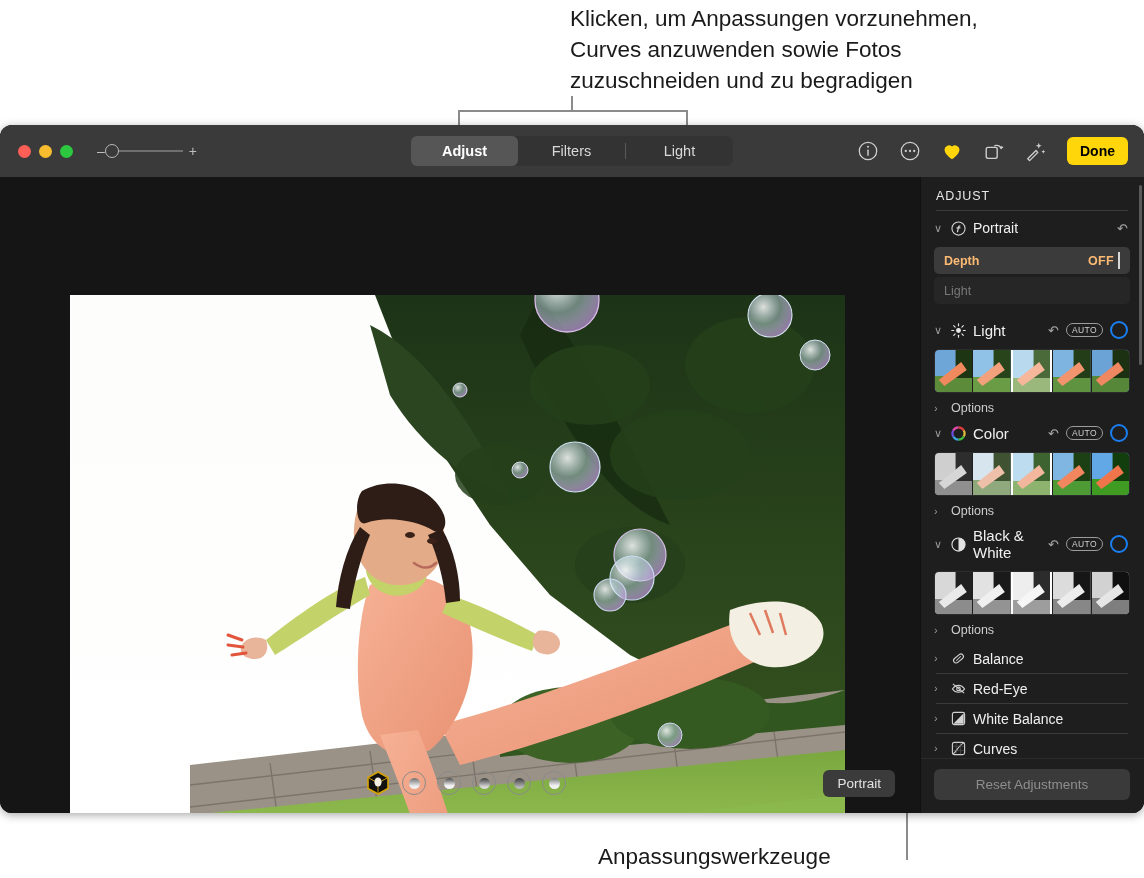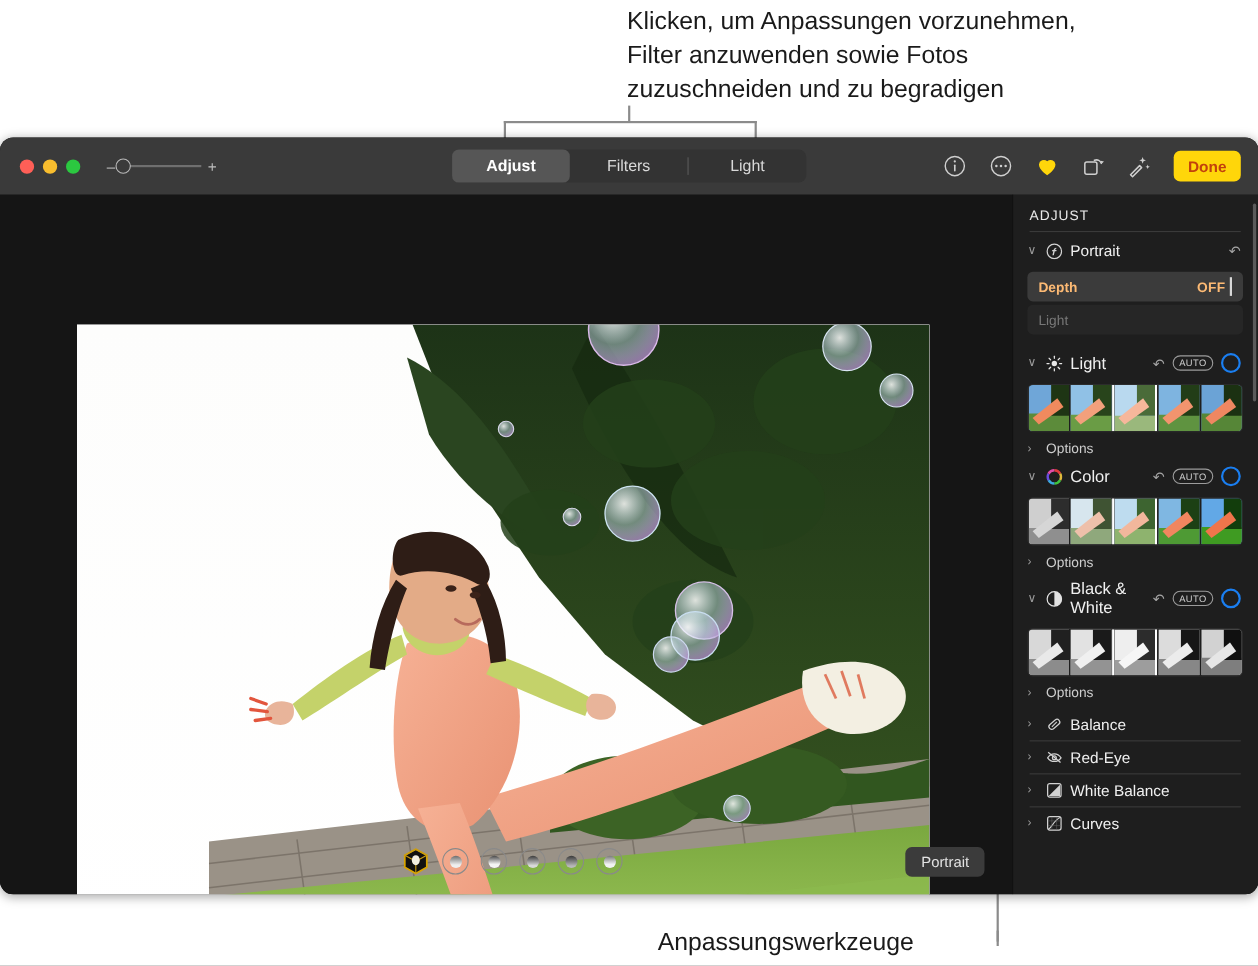--- a/index.html
+++ b/index.html
@@ -89,21 +89,21 @@
   .seg.active{background:#565656;color:#ffffff;font-weight:bold;}
   .seg-div{width:1px;align-self:center;height:16px;background:#5a5a5a;}
 
   
   #toolbar-right{
     position:absolute;right:16px;top:0;height:52px;
     display:flex;align-items:center;gap:20px;
   }
   .tb-icon{width:22px;height:22px;display:block;}
   #done-btn{
-    background:#ffd60a;color:#c2410c;
+    background:#ffd60a;color:#000000;
     font-size:14px;font-weight:bold;
     padding:5px 13px;border-radius:6px;
     line-height:1.3;
   }
 
   
   #photo-area{
     position:absolute;left:0;top:52px;width:920px;bottom:0;
     background:#151515;
   }
@@ -229,21 +229,21 @@
   }
   
   #sidebar-sep{
     position:absolute;left:0;top:0;width:1px;height:100%;background:#111111;
   }
 </style>
 </head>
 <body>
 
 <div class="callout-text" id="callout-top">Klicken, um Anpassungen vorzunehmen,
-Filter anzuwenden sowie Fotos
+Curves anzuwenden sowie Fotos
 zuzuschneiden und zu begradigen</div>
 <div class="callout-text" id="callout-bottom">Anpassungswerkzeuge</div>
 
 <div class="leader" id="bracket-top-horiz"></div>
 <div class="leader" id="bracket-top-left"></div>
 <div class="leader" id="bracket-top-right"></div>
 <div class="leader" id="bracket-top-stem"></div>
 
 <div class="leader" id="bracket-right-vert"></div>
 <div class="leader" id="bracket-right-top"></div>
@@ -698,14 +698,17 @@
           <path d="M5.6 1.8v12.4M10.2 1.8v12.4M1.8 5.6h12.4M1.8 10.2h12.4" stroke="#666" stroke-width=".5"></path>
         </svg>
         <span class="grp-label">Curves</span>
       </div>
 
       <div id="sb-track">
         <div id="sb-thumb"></div>
       </div>
     </div>
 
+    <div id="sidebar-footer">
+      <div id="reset-btn">Reset Adjustments</div>
+    </div>
   </div>
 </div>
 
 </body></html>

